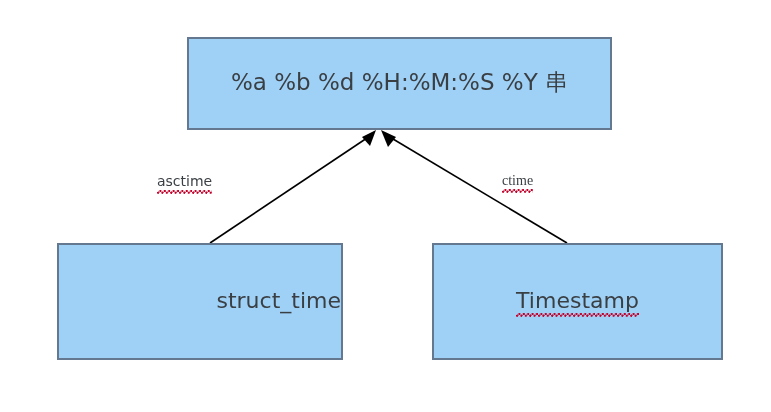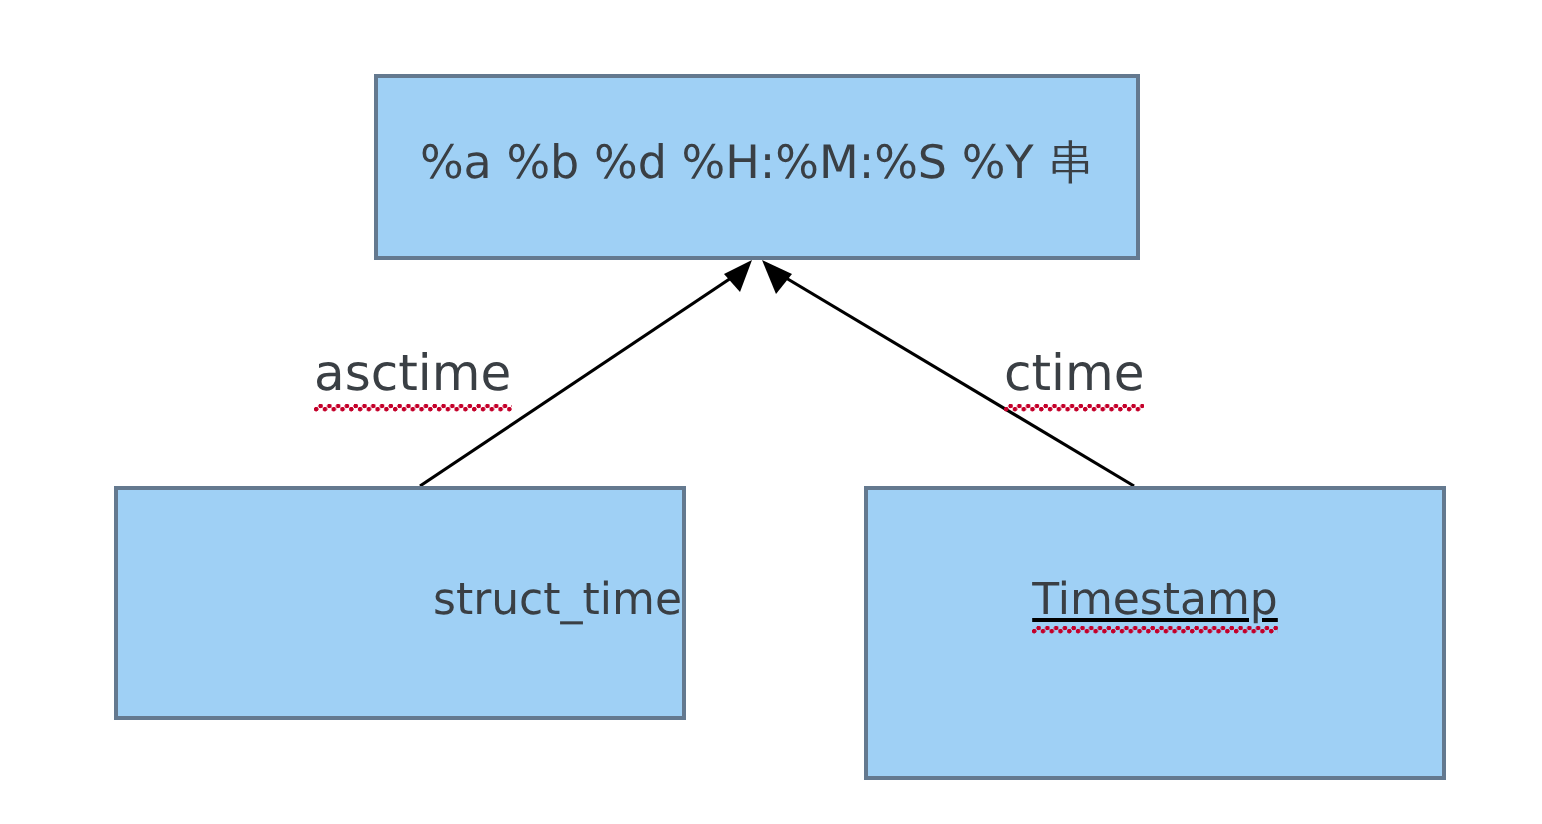--- a/index.html
+++ b/index.html
@@ -36,60 +36,60 @@
   .node-label {
     color: #3a3f44;
     font-size: 22px;
     line-height: 1;
     white-space: nowrap;
   }
   
   #node-format {
     left: 187px;
     top: 37px;
-    width: 383px;
+    width: 425px;
     height: 93px;
     align-items: flex-start;
     padding-top: 32px;
   }
   #node-format .node-label {
     font-size: 23px;
   }
   #node-struct-time {
     left: 57px;
     top: 243px;
     width: 286px;
     height: 117px;
     align-items: flex-start;
     padding-top: 45px;
     justify-content: flex-end;
   }
   #node-timestamp {
     left: 432px;
     top: 243px;
     width: 291px;
-    height: 147px;
+    height: 117px;
     align-items: flex-start;
     padding-top: 45px;
-    text-decoration: underline;
   }
   .edge-label {
     position: absolute;
     color: #3a3f44;
-    font-size: 25px;
+    font-size: 14px;
     line-height: 1;
     white-space: nowrap;
   }
   #edge-label-asctime {
     left: 157px;
     top: 174px;
   }
   #edge-label-ctime {
     left: 502px;
     top: 174px;
+    font-family: Liberation Serif, serif;
   }
   
   .squiggle {
     position: relative;
     padding-bottom: 2px;
   }
   .squiggle::after {
     content: "";
     position: absolute;
     left: 0;

